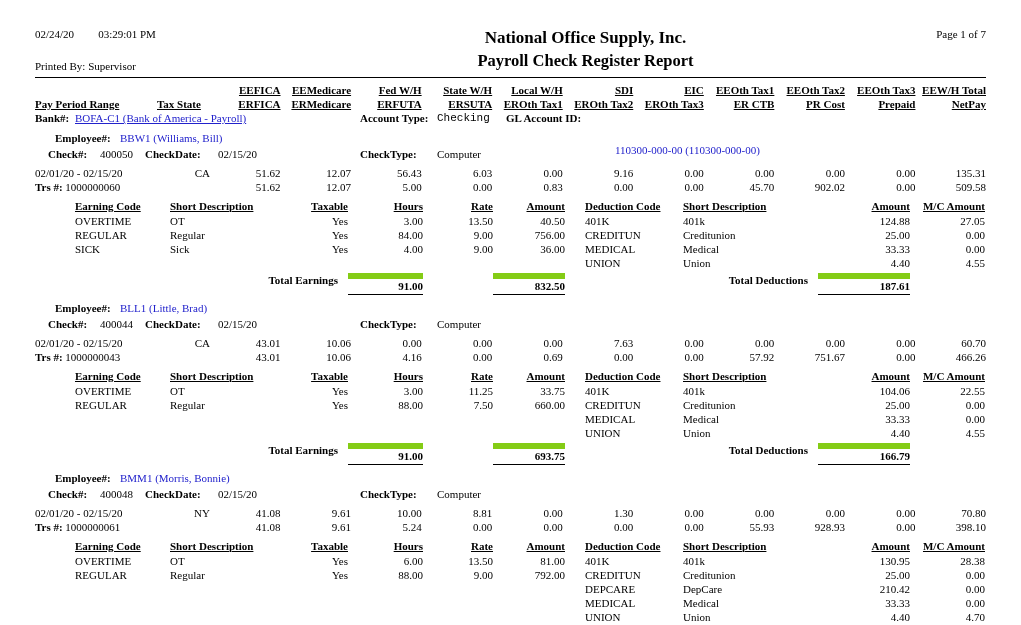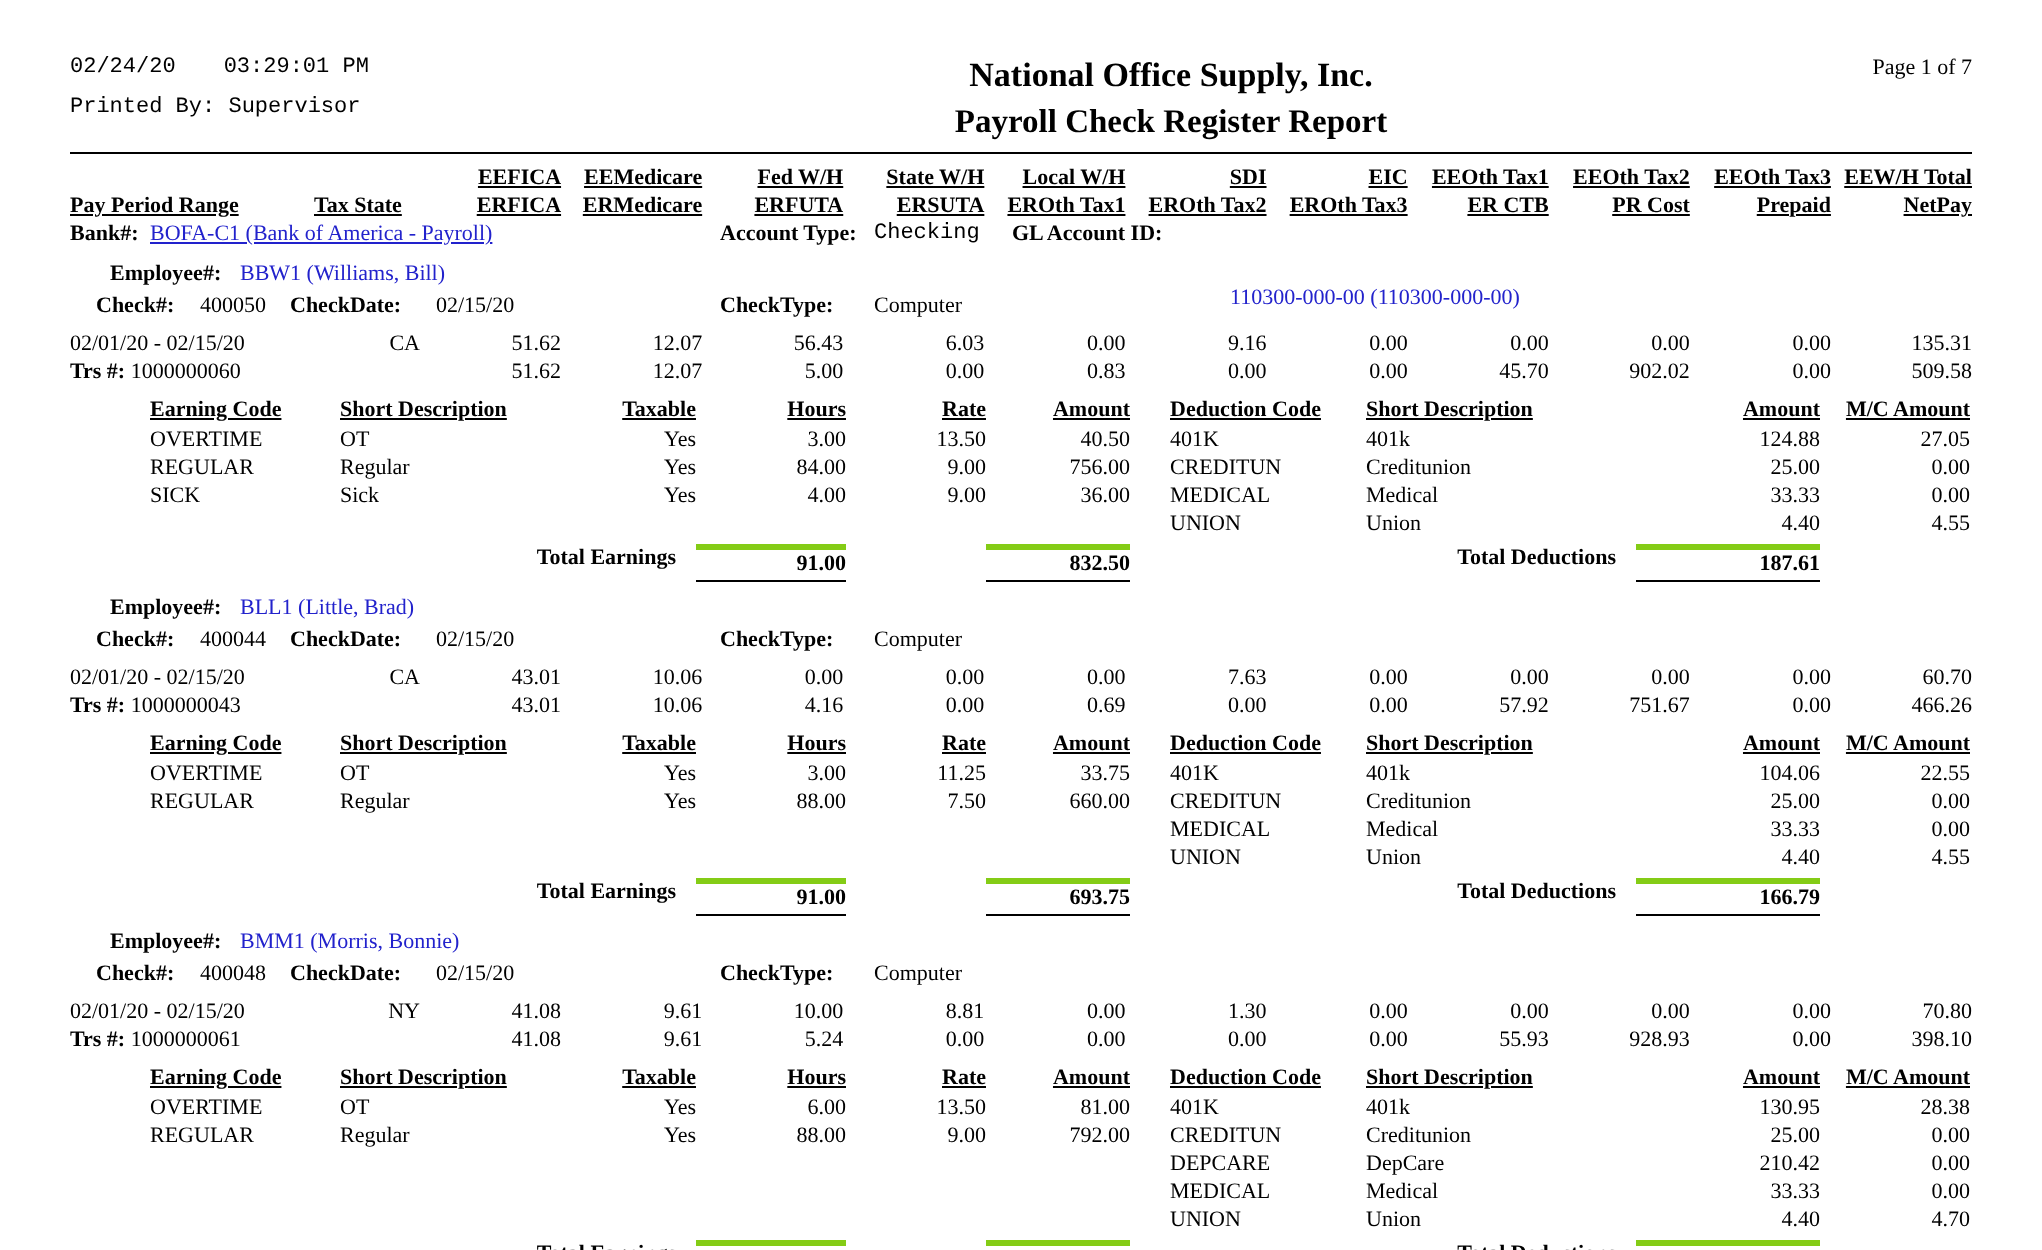--- a/index.html
+++ b/index.html
@@ -10,23 +10,23 @@
   .report{width:1021px;height:625px;padding:28px 35px 0;box-sizing:border-box;position:relative;}
   .b{font-weight:bold;}
   .u{text-decoration:underline;}
   .blue{color:var(--link,#2222cc);}
   .num{text-align:right;}
   .center{text-align:right;}
   .c{white-space:nowrap;overflow:visible;}
 
   
   .report-header{display:flex;align-items:flex-start;}
-  .hdr-left{width:270px;font-family:Liberation Mono, monospace;}
+  .hdr-left{width:270px;}
   .hdr-left .time{margin-left:24px;}
-  .printed-by{margin-top:8px;}
+  .printed-by{margin-top:20px;}
   .hdr-center{flex:1;text-align:center;}
   .company{font-weight:bold;font-size:17px;}
   .report-title{font-weight:bold;font-size:16.5px;margin-top:3px;}
   .hdr-right{width:120px;text-align:right;}
   .rule{border-top:1px solid #000;margin-top:5px;}
 
   
   .tax-grid{display:grid;grid-template-columns:122px 53px repeat(11,1fr);line-height:14px;}
   .hdr-row1{margin-top:5px;}
 
@@ -61,21 +61,21 @@
   .employee{margin-bottom:7px;}
   .tax-row1{margin-top:2px;}
 
   
   .totals-row{margin-top:3px;margin-bottom:2px;line-height:15px;}
   .gc1-5{grid-column:1/5;padding-right:10px;}
   .gc5{grid-column:5;}
   .gc7{grid-column:7;}
   .gc8-11{grid-column:8/11;padding-right:10px;}
   .gc11{grid-column:11;}
-  .total-val{border-top:3px solid #84cc16;border-bottom:1px solid #000;font-weight:bold;}
+  .total-val{border-top:6px solid #84cc16;border-bottom:1px solid #000;font-weight:bold;}
 </style>
 </head>
 <body>
 
 <div class="report">
 
   <div class="report-header">
     <div class="hdr-left">
       <div>
         <span>02/24/20</span><span class="time">03:29:01 PM</span>

